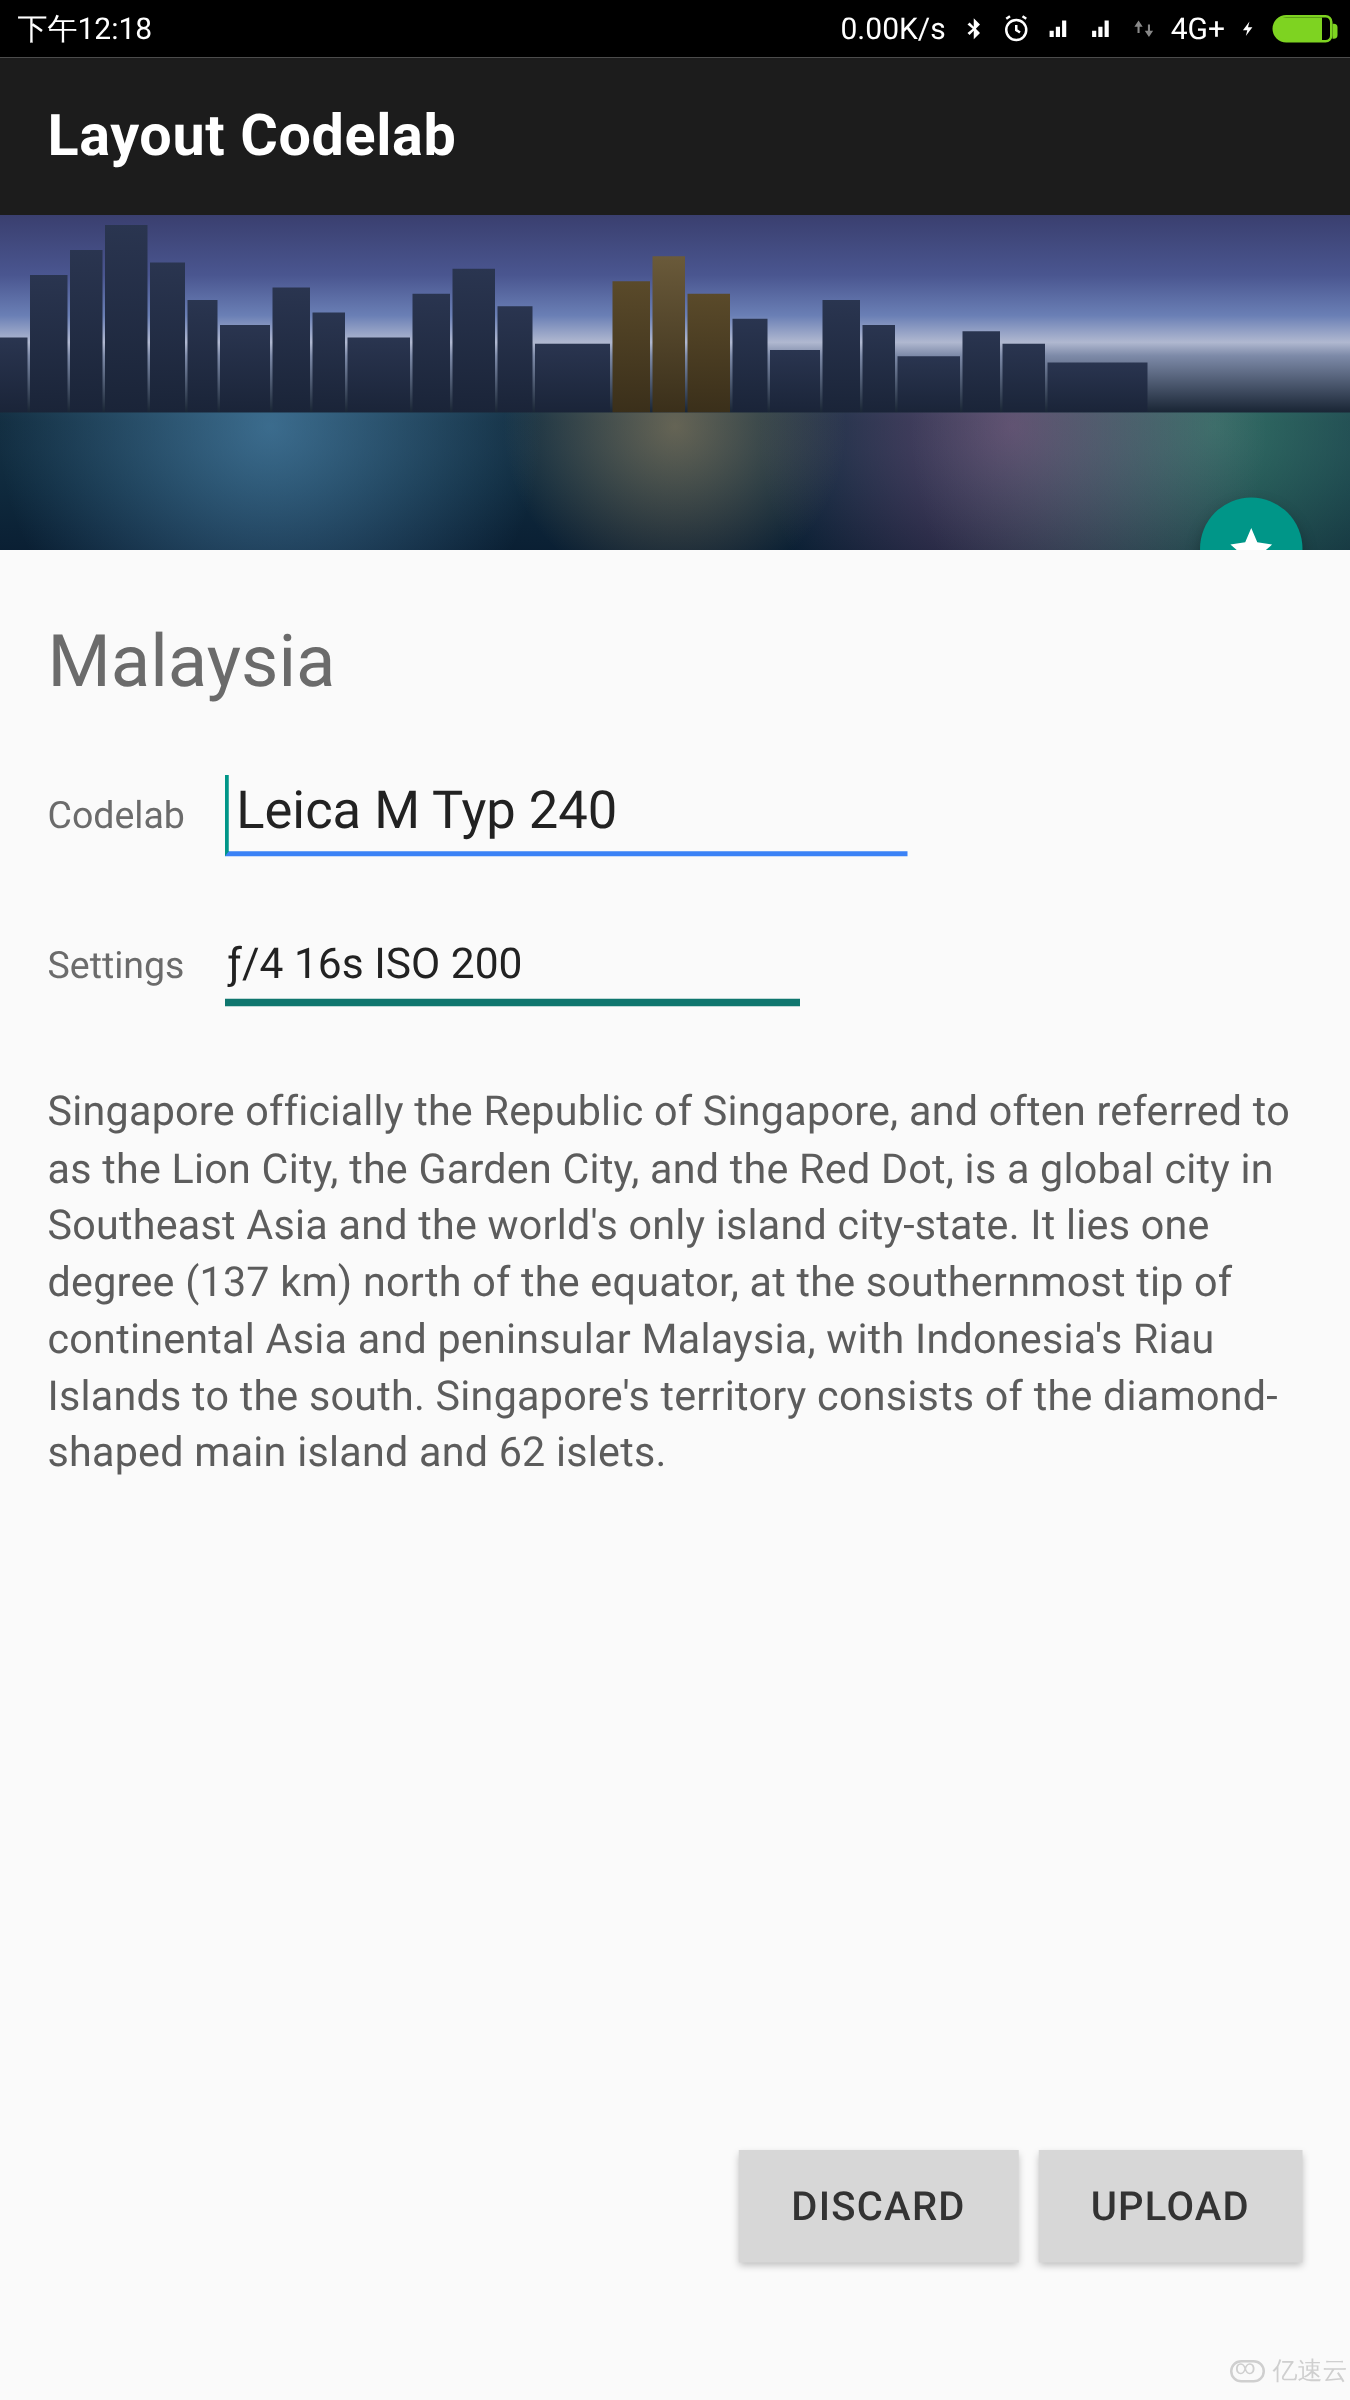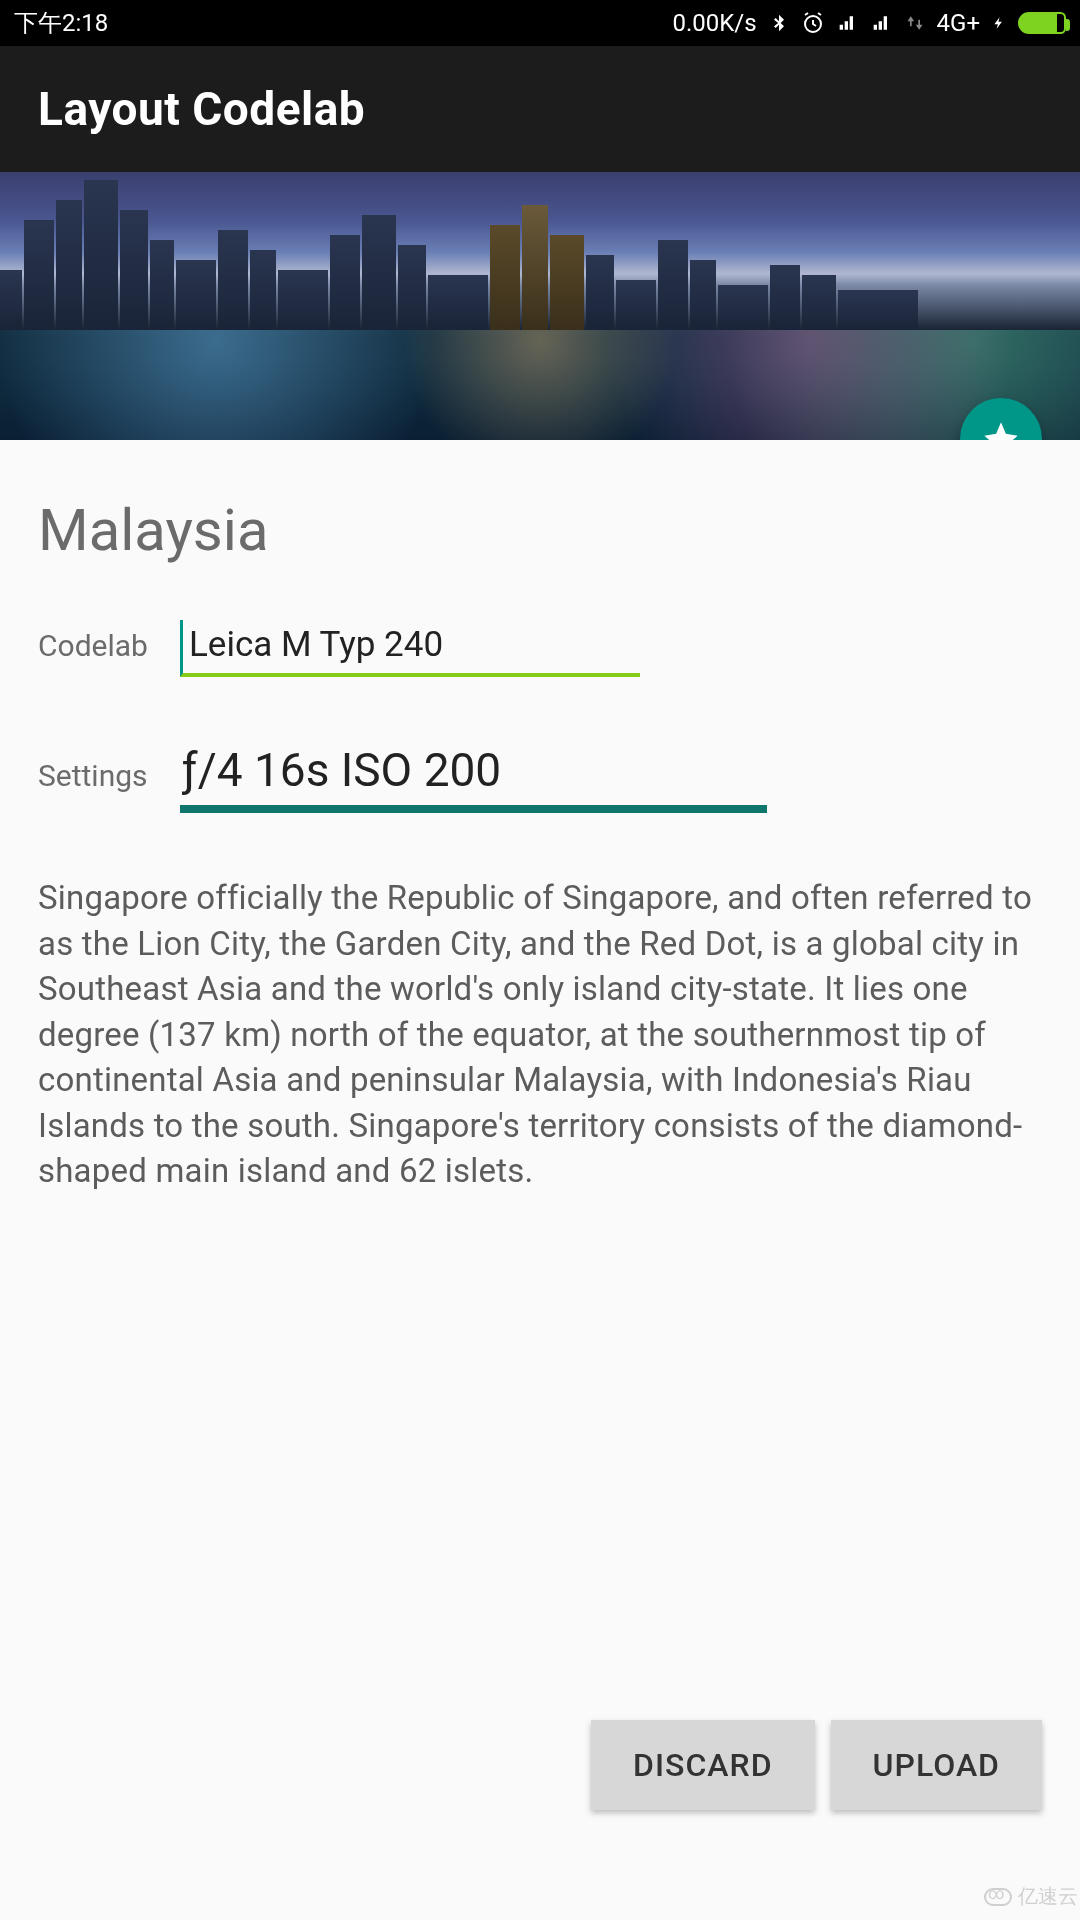--- a/index.html
+++ b/index.html
@@ -40,41 +40,41 @@
 
   .fab { position: absolute; right: 38px; bottom: -40px; width: 82px; height: 82px; border-radius: 50%; background: #009688; box-shadow: 0 6px 12px rgba(0,0,0,0.3); display:flex; align-items:center; justify-content:center; }
   .fab svg { width: 40px; height: 40px; fill: #fff; }
 
   
   .content { flex: 1; padding: 56px 38px 0 38px; background: #fafafa; position: relative; }
   .title { font-size: 58px; color: #6b6b6b; font-weight: 400; margin-bottom: 56px; }
 
   .field-row { display: flex; align-items: baseline; margin-bottom: 62px; }
   .field-label { width: 142px; font-size: 30px; color: #6b6b6b; }
-  .field-input { flex: 0 0 460px; font-size: 35px; color: #222; border: none; border-bottom: 4px solid #84cc16; background: transparent; padding: 4px 2px 8px 2px; outline: none; font-family: inherit; }
+  .field-input { flex: 0 0 460px; font-size: 42px; color: #222; border: none; border-bottom: 4px solid #3b82f6; background: transparent; padding: 4px 2px 8px 2px; outline: none; font-family: inherit; }
   .field-input.caret { border-left: 3px solid #009688; padding-left: 6px; }
-  .field-input.inactive { border-bottom: 8px solid #0f766e; font-size: 46px; }
+  .field-input.inactive { border-bottom: 6px solid #0f766e; font-size: 34px; }
 
   .description { font-size: 33px; line-height: 1.38; color: #5c5c5c; margin-top: 10px; letter-spacing: 0.2px; }
 
   .button-row { position: absolute; bottom: 110px; right: 38px; display: flex; gap: 16px; }
   .btn { background: #d7d7d7; border: none; color: #333; font-size: 32px; font-weight: 500; letter-spacing: 1px; padding: 26px 42px; box-shadow: 0 3px 6px rgba(0,0,0,0.25); font-family: inherit; cursor: pointer; }
 
   .watermark { position:absolute; right:2px; bottom:10px; font-size:20px; color:#bdbdbd; display:flex; align-items:center; gap:6px; opacity:0.7;}
   .watermark-ico{ width:28px; height:18px; border:2px solid #bdbdbd; border-radius:10px; position:relative;}
   .watermark-ico::before{content:"∞"; position:absolute; left:2px; top:-6px; font-size:16px; color:#bdbdbd;}
 </style>
 </head>
 <body>
 
 <div class="screen">
 
   <div class="status-bar">
     <div class="status-left">
-      <span>下午2:18</span>
+      <span>下午12:18</span>
     </div>
     <div class="status-right">
       <span>0.00K/s</span>
       <span class="ico">
         <svg width="20" height="26" viewBox="0 0 24 24" fill="#fff">
             <path d="M12 2l6 6-4 4 4 4-6 6V14l-4 4-2-2 5-4-5-4 2-2 4 4V2z"></path>
           </svg>
       </span>
       <span class="ico">
         <svg width="24" height="24" viewBox="0 0 24 24" fill="none" stroke="#fff" stroke-width="2">

